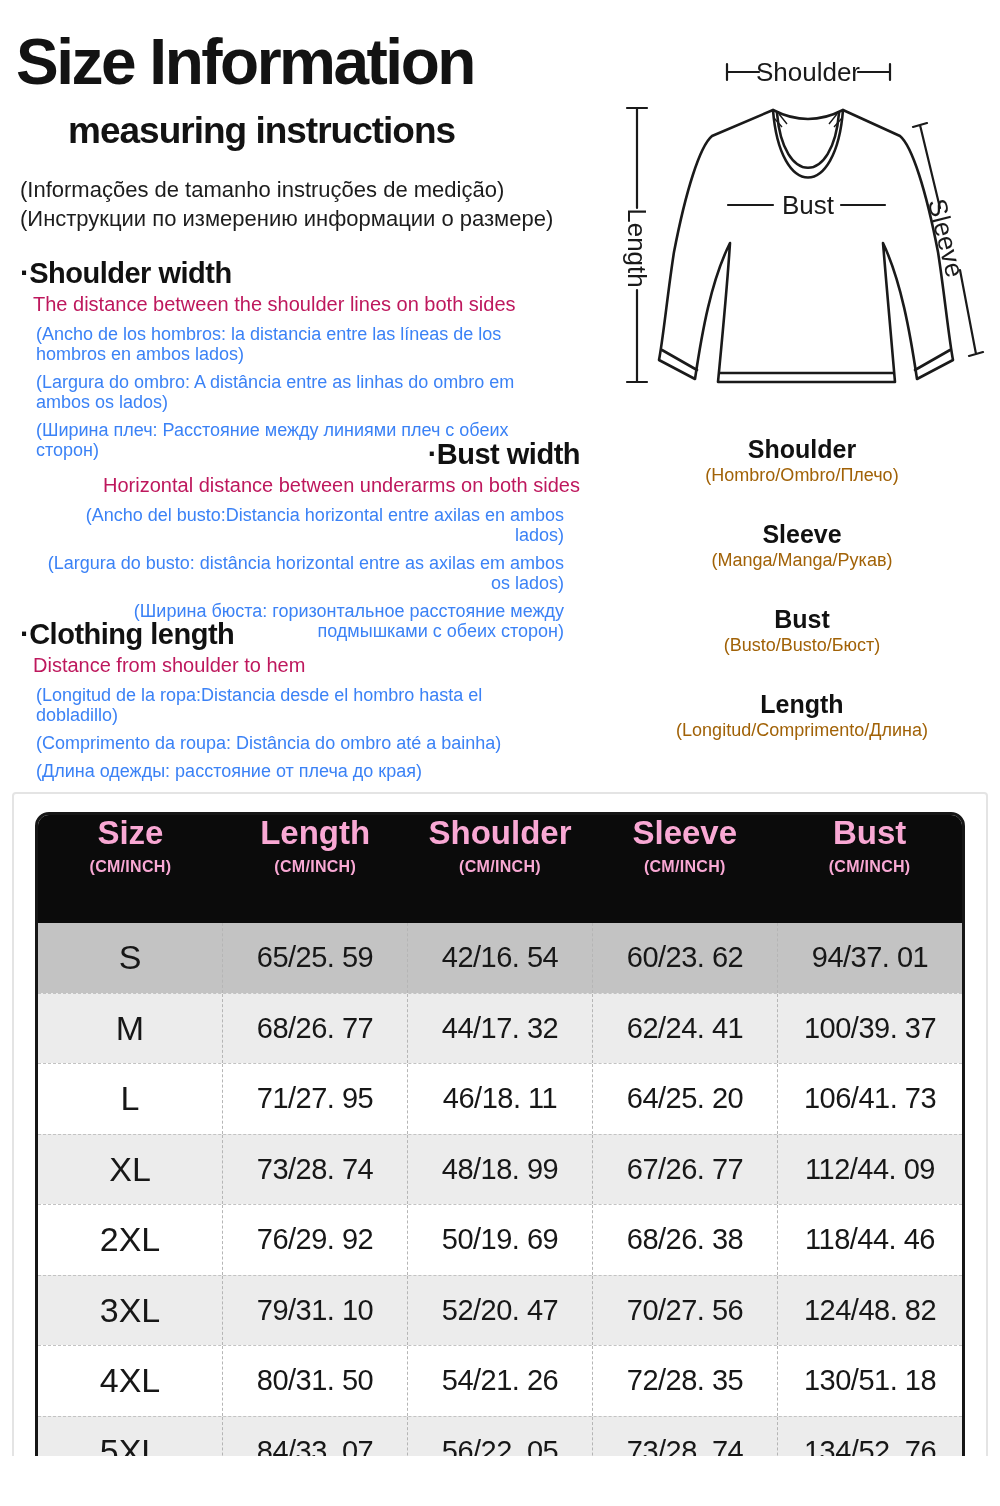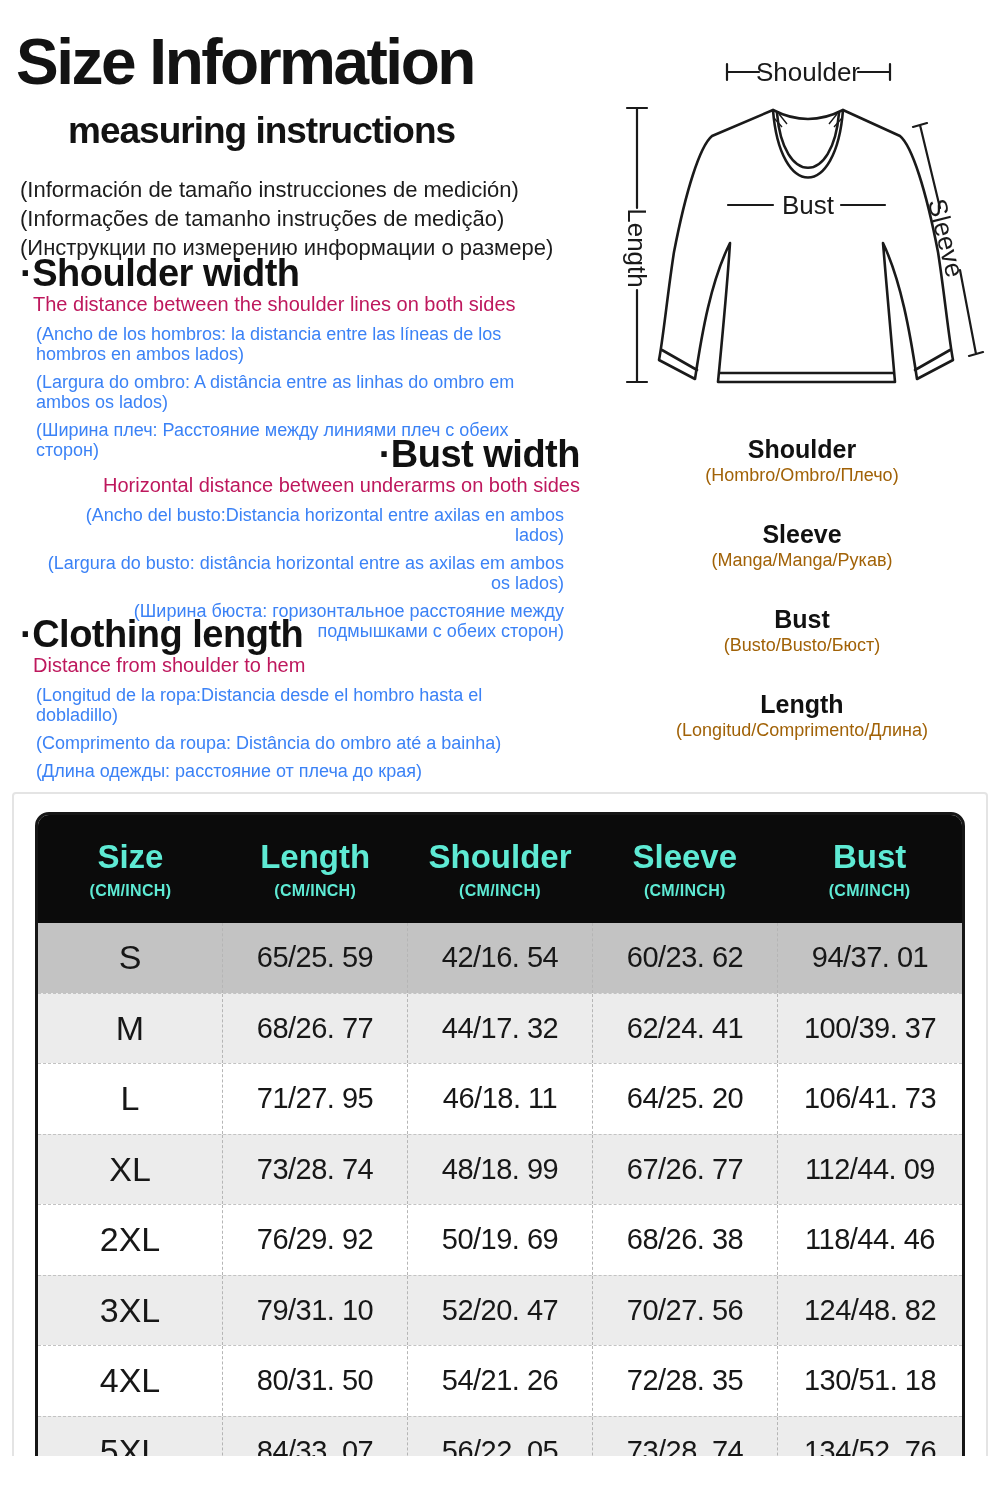--- a/index.html
+++ b/index.html
@@ -18,21 +18,21 @@
   }
   .title-trans {
     position:absolute; left:20px; top:175px;
     font-size:22px; line-height:29px; color:#1c1c1c;
   }
   
   .m-section { position:absolute; left:20px; width:560px; }
   .m-section.s1 { top:256px; }
   .m-section.s2 { top:437px;text-align:right; }
   .m-section.s3 { top:617px; }
-  .m-section h3 { margin:0; font-size:38px; font-weight:bold; letter-spacing:-0.5px; line-height:34px; color:#111; }
+  .m-section h3 { margin:0; font-size:29px; font-weight:bold; letter-spacing:-0.5px; line-height:34px; color:#111; }
   .m-section .desc { margin:2px 0 8px 13px; font-size:20px; line-height:24px; color:#be185d; }
   .m-section .note { margin:8px 0 8px 16px; width:528px; font-size:18px; line-height:20px; color:#3b82f6; }
   
   .diagram { position:absolute; left:608px; top:28px; width:392px; height:418px; }
   .diagram svg { display:block; }
   .diagram text { font-family:"Liberation Sans", sans-serif; font-size:26px; fill:#1a1a1a; }
   
   .legend { position:absolute; left:608px; top:436px; width:388px; text-align:center; }
   .legend-item { margin-bottom:33px; }
   .legend-term { font-size:25px; font-weight:bold; line-height:26px; color:#111; }
@@ -41,21 +41,21 @@
   .table-frame {
     position:absolute; left:12px; top:792px; width:972px; height:710px;
     border:2px solid #e4e4e4; border-radius:4px;
   }
   .size-table {
     position:absolute; left:35px; top:812px; width:930px; height:679px;
     display:flex; flex-direction:column;
     border:3px solid #161616; border-bottom-width:5px;
     border-radius:14px 14px 3px 3px; overflow:hidden; background:#fff; box-sizing:border-box;
   }
-  .thead { background:#0b0b0b; color:#5eead4; height:108px; flex:0 0 108px; display:flex; align-items:center; }
+  .thead { background:#0b0b0b; color:#f9a8d4; height:108px; flex:0 0 108px; display:flex; align-items:flex-start; }
   .th { flex:1; text-align:center; }
   .th-label { font-size:33px; font-weight:bold; line-height:36px; }
   .th-unit { font-size:16px; font-weight:bold; margin-top:7px; letter-spacing:0.3px; }
   .tbody { flex:1; display:flex; flex-direction:column; }
   .trow { flex:1; display:flex; background:#ffffff; border-top:1px dashed #c3c3c3; }
   .trow:first-child { border-top:none; }
   .trow:nth-child(even) { background:#ececec; }
   .trow.highlight { background:#c3c3c3; }
   .td {
     flex:1; display:flex; align-items:center; justify-content:center;
@@ -65,21 +65,20 @@
   .td:first-child { border-left:none; font-size:34px; letter-spacing:0; }
 </style>
 </head>
 <body>
 
 <div class="page">
 
   <div class="page-title">Size Information</div>
   <div class="page-subtitle">measuring instructions</div>
   <div class="title-trans">
-    <div>(Información de tamaño instrucciones de medición)</div>
     <div>(Informações de tamanho instruções de medição)</div>
     <div>(Инструкции по измерению информации о размере)</div>
   </div>
 
   <div class="m-section s1">
     <h3><span>·</span><span>Shoulder width</span></h3>
     <div class="desc">The distance between the shoulder lines on both sides</div>
     <div class="note">(Ancho de los hombros: la distancia entre las líneas de los hombros en ambos lados)</div>
     <div class="note">(Largura do ombro: A distância entre as linhas do ombro em ambos os lados)</div>
     <div class="note">(Ширина плеч: Расстояние между линиями плеч с обеих сторон)</div>

